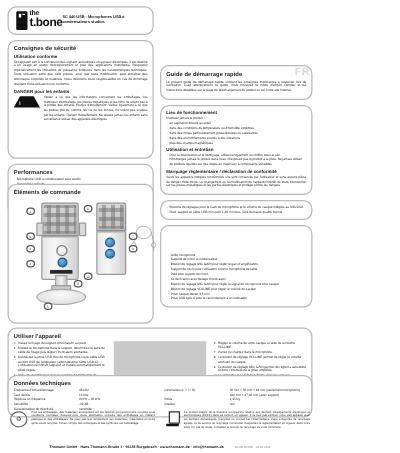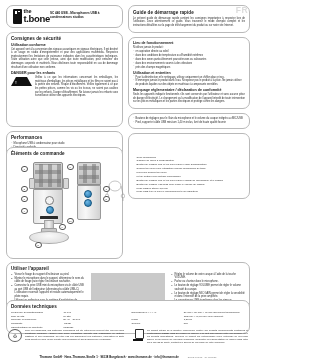--- a/index.html
+++ b/index.html
@@ -27,21 +27,21 @@
   ul{margin:0;padding:0;list-style:none;}
   li{font-size:2.55px;line-height:1.42;color:#2a2a2a;padding-left:2.6px;position:relative;margin-bottom:.25px;}
   li:before{content:"·";position:absolute;left:0.4px;top:-0.2px;}
   ol{margin:0;padding:0;list-style:none;counter-reset:n;}
   ol li{padding-left:3.4px;}
   ol li:before{counter-increment:n;content:counter(n) ".";position:absolute;left:0;top:0;font-size:2.4px;}
 
   
   .cols{display:flex;gap:5px;align-items:flex-start;}
   .colL{width:117px;flex:0 0 117px;}
-  .colR{width:122px;flex:0 0 122px;position:relative;}
+  .colR{width:122px;flex:0 0 122px;position:relative;margin-top:47px;}
 
   .fr-mark{
     position:absolute;right:2px;top:0px;
     font-size:8.5px;font-weight:bold;color:#dcdcdc;letter-spacing:.4px;
   }
 
   
   .logobox{height:23px;display:flex;flex-direction:row;justify-content:center;padding:3px 6px;}
   .logo-row{display:flex;align-items:flex-start;gap:2px;}
   .logo-mark{

